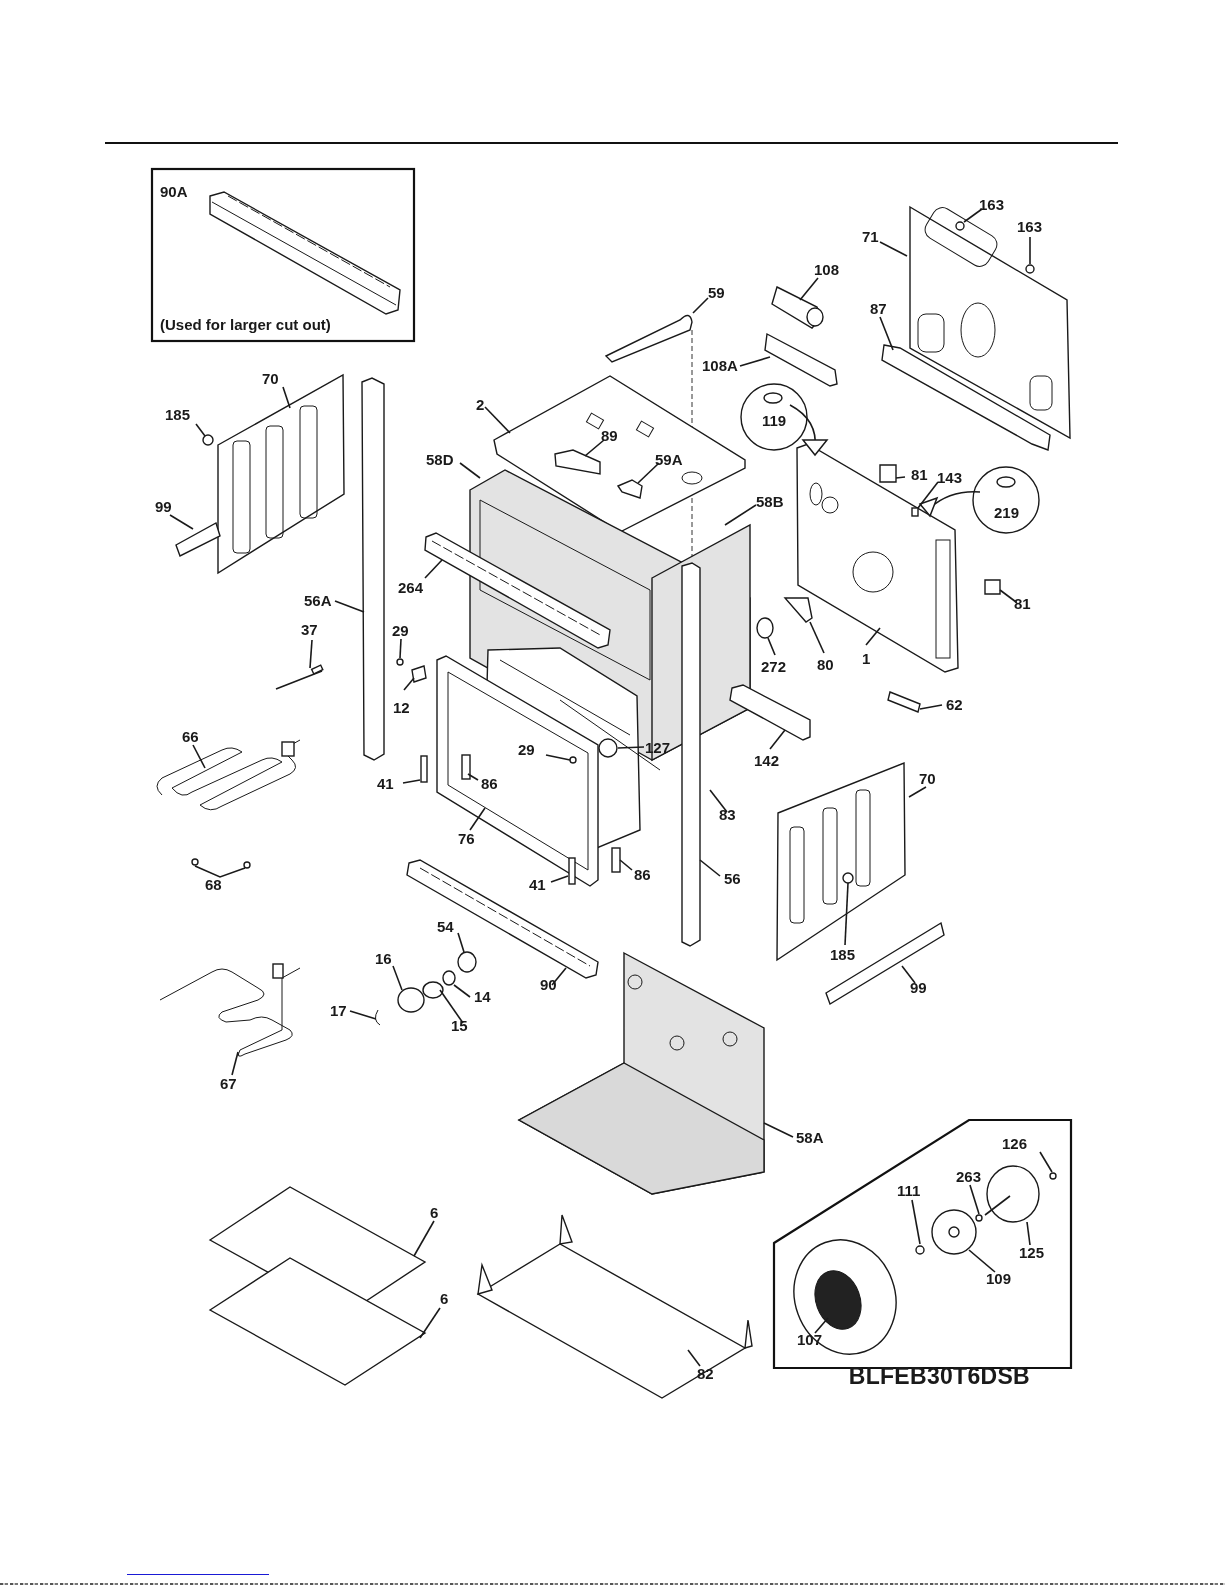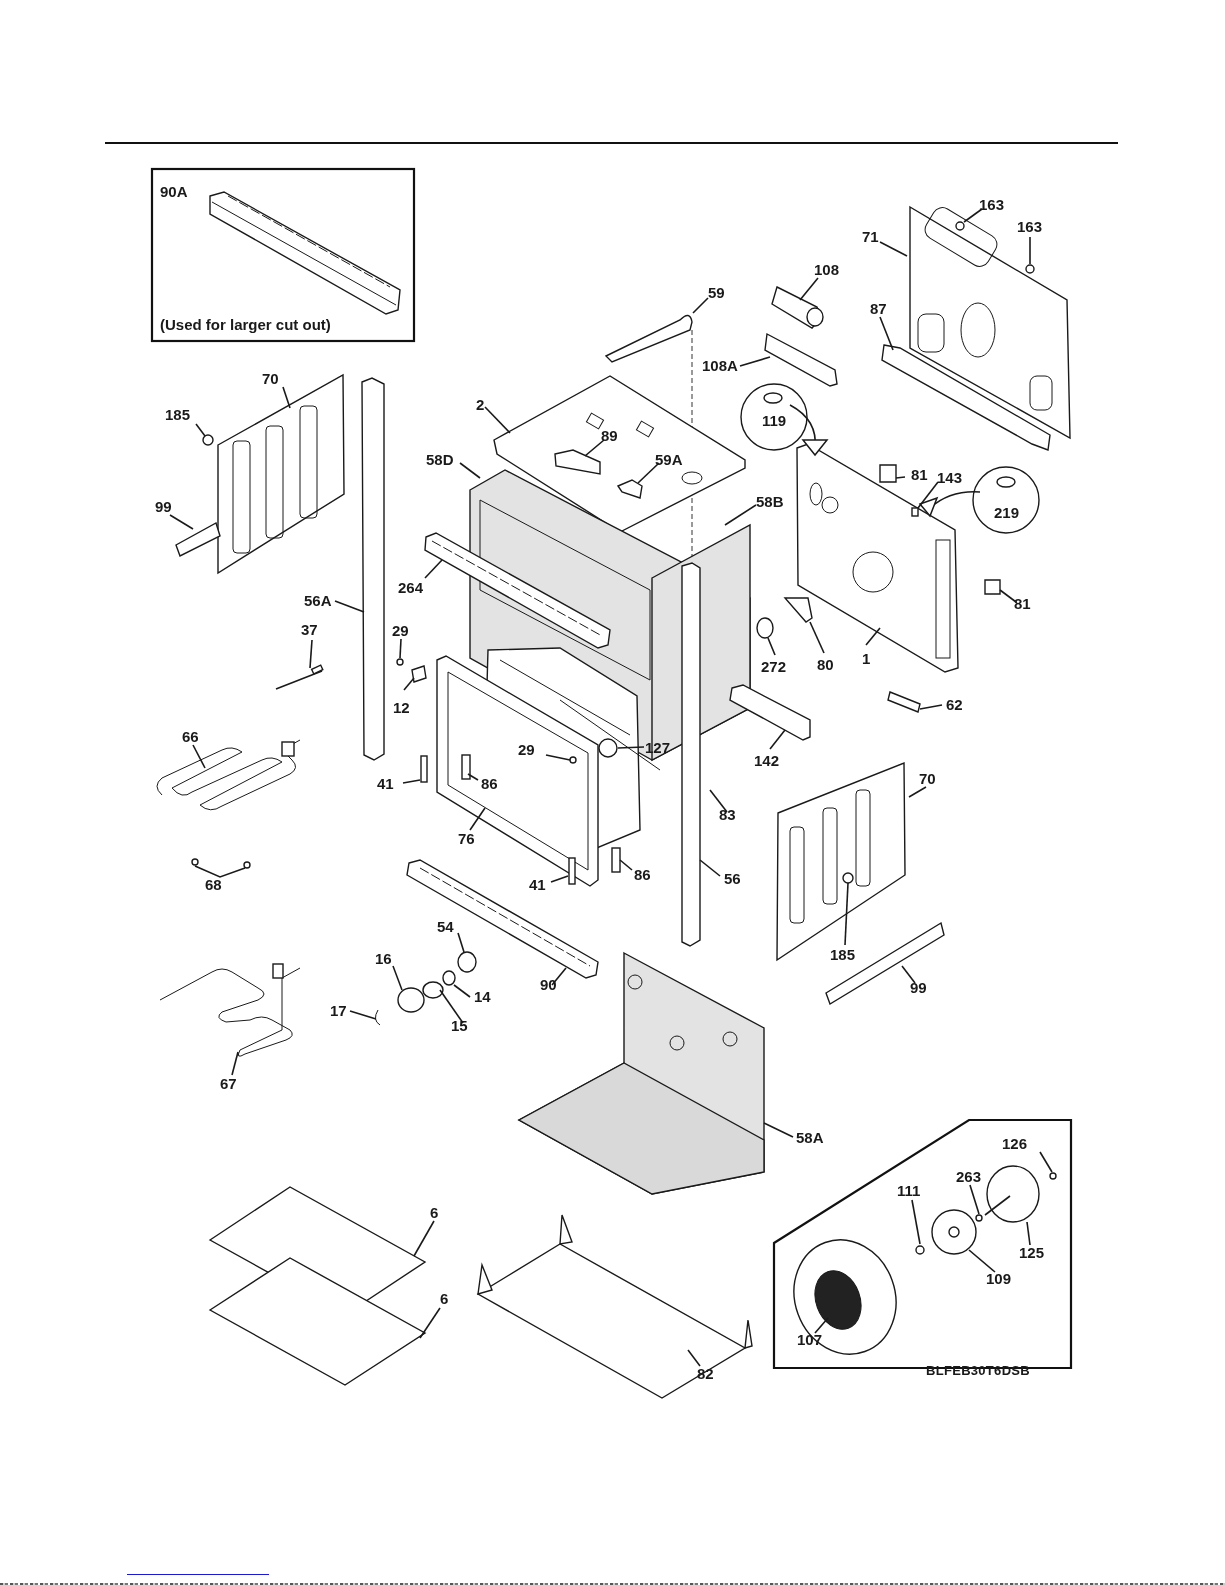--- a/index.html
+++ b/index.html
@@ -1,21 +1,21 @@
 <!DOCTYPE html>
 <html><head>
 <meta charset="utf-8">
 <style>
   html, body { margin: 0; padding: 0; background: #ffffff; }
   body { width: 1225px; height: 1585px; position: relative; overflow: hidden;
          font-family: "Liberation Sans", sans-serif; }
   .top-rule { position: absolute; left: 105px; top: 142px; width: 1013px; height: 2px; background: #111; }
   #diagram { position: absolute; left: 0; top: 0; width: 1225px; height: 1585px; }
   .lbl { font-family: "Liberation Sans", sans-serif; font-weight: bold; font-size: 15px; fill: #1a1a1a; }
-  .model-code { position: absolute; right: 195px; top: 1363px; font-weight: bold; font-size: 13px;
+  .model-code { position: absolute; right: 195px; top: 1363px; font-weight: bold; font-size: 23px;
                 color: #1a1a1a; letter-spacing: 0.3px; }
   .footer-link { position: absolute; left: 127px; top: 1574px; width: 142px; height: 1px; background: #1a1ad6; }
   .footer-dots { position: absolute; left: 0; top: 1583px; width: 1225px; height: 2px;
                  background: repeating-linear-gradient(90deg, #555 0 3px, #ccc 3px 5px, #777 5px 8px, #fff 8px 10px); }
   .part { fill: #fff; stroke: #1a1a1a; stroke-width: 1.4; }
   .part-gray { fill: #e3e3e3; stroke: #1a1a1a; stroke-width: 1.4; }
   .thin { fill: none; stroke: #1a1a1a; stroke-width: 1; }
   .leader { fill: none; stroke: #1a1a1a; stroke-width: 1.6; }
   .dash { fill: none; stroke: #333; stroke-width: 1; stroke-dasharray: 5 3; }
   .inset { fill: #fff; stroke: #111; stroke-width: 2.2; }

